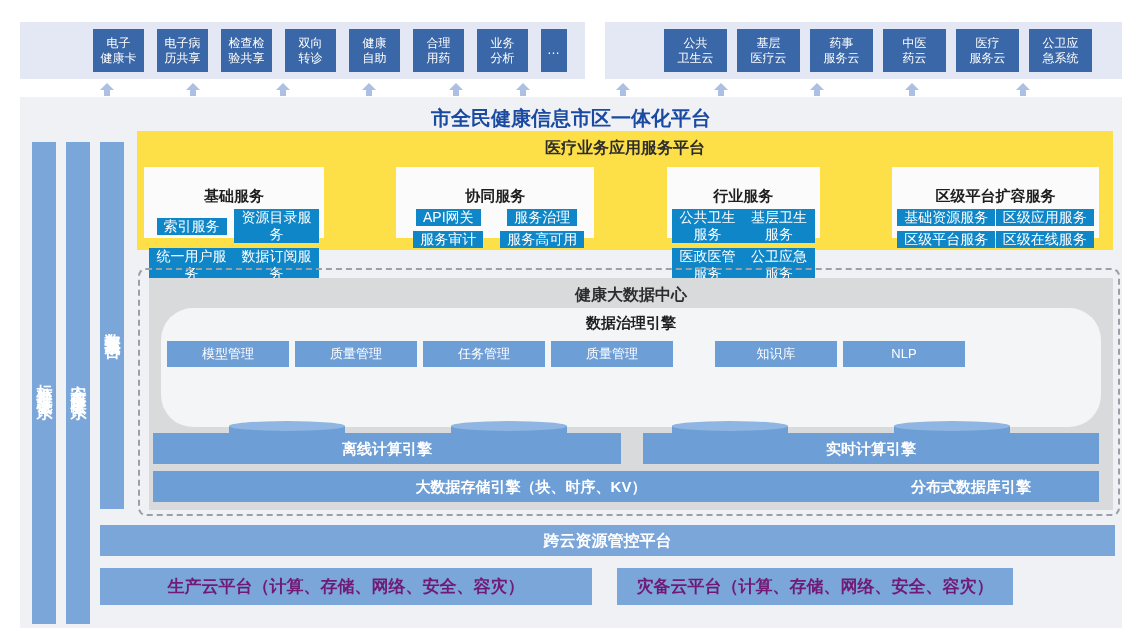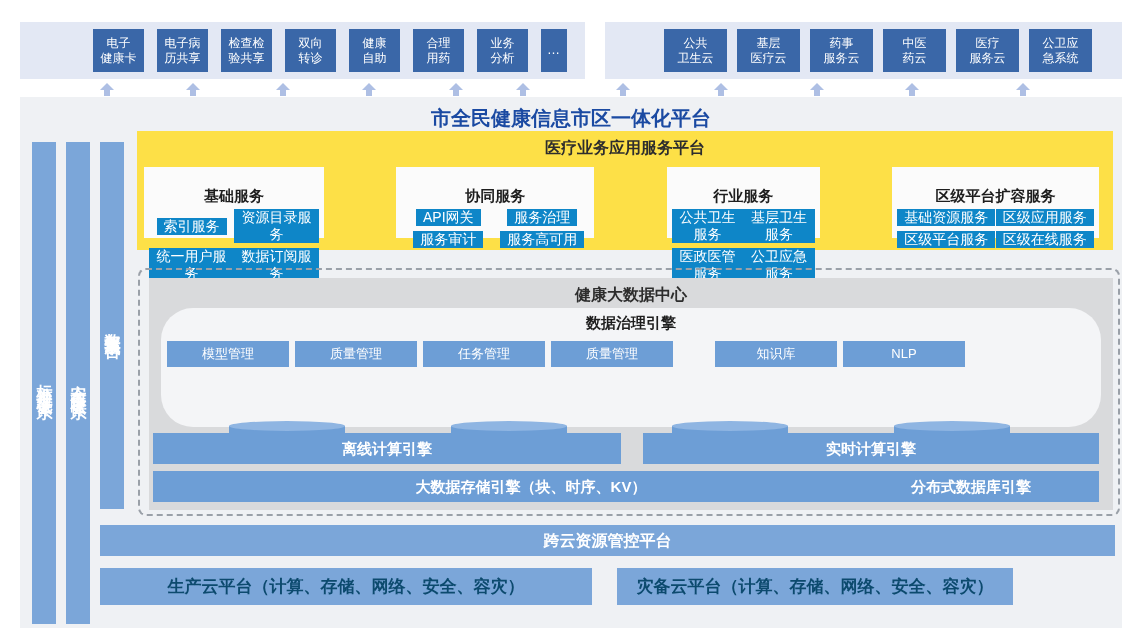--- a/index.html
+++ b/index.html
@@ -62,21 +62,21 @@
          border-radius:0 0 50% 50% / 0 0 9px 9px; color:#fff; font-size:13px;
          text-align:center; line-height:28px;margin-top:44px; }
   .cyl::before { content:""; position:absolute; top:-5px; left:0; width:100%; height:10px;
                  background:#8fb5e2; border-radius:50%; }
   .engine { position:absolute; height:31px; background:#6d9ed6; color:#fff; font-size:15px;
             font-weight:bold; text-align:center; line-height:31px; }
 
   
   .crosscloud { position:absolute; left:80px; top:428px; width:1015px; height:31px; background:#7ba6d9;
                 color:#fff; font-size:16px; font-weight:bold; text-align:center; line-height:31px; }
-  .cloudbar { position:absolute; top:471px; height:37px; background:#7ba6d9; color:#0c4a6e;
+  .cloudbar { position:absolute; top:471px; height:37px; background:#7ba6d9; color:#701a75;
               font-size:17px; font-weight:bold; text-align:center; line-height:37px; }
   .cloud1 { left:80px; width:492px; }
   .cloud2 { left:597px; width:396px; }
 </style>
 </head>
 <body>
 
 <div class="screen">
 
   <div class="band band1">

